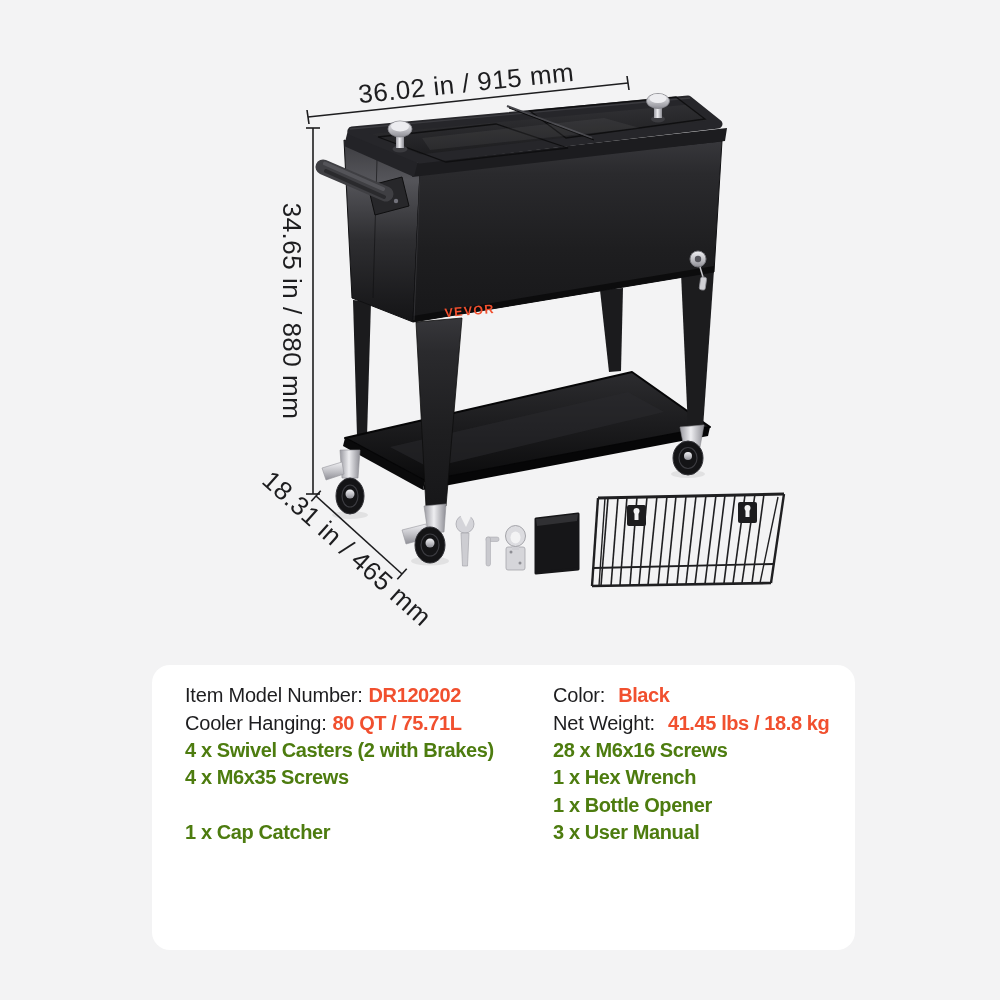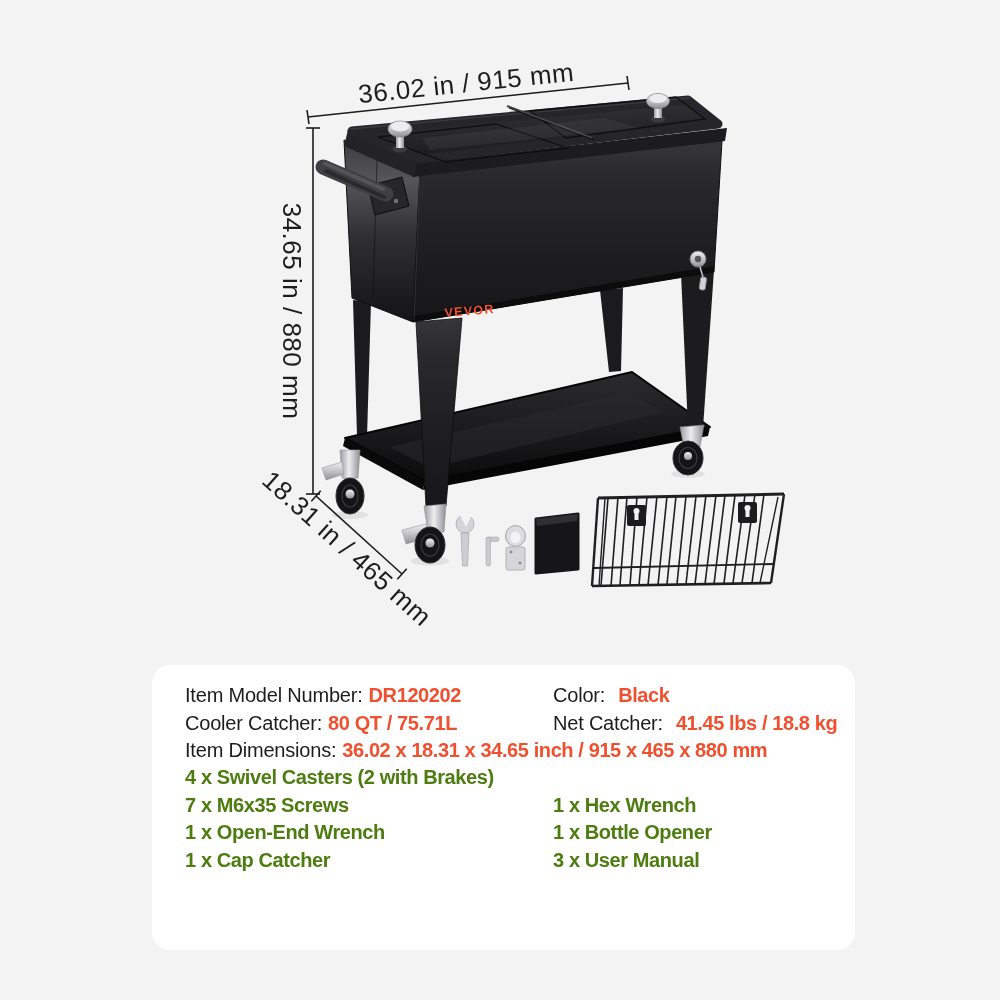--- a/index.html
+++ b/index.html
@@ -273,43 +273,40 @@
     <span class="pair1">
       <span class="lbl">Item Model Number:</span><span class="val">DR120202</span>
     </span>
     <span class="pair2">
       <span class="lbl">Color:</span>
           <span class="val">Black</span>
     </span>
   </div>
   <div class="row">
     <span class="pair1">
-      <span class="lbl">Cooler Catcher:</span><span class="val">80 QT / 75.71L</span>
+      <span class="lbl">Cooler Hanging:</span><span class="val">80 QT / 75.71L</span>
     </span>
     <span class="pair2">
-      <span class="lbl">Net Catcher:</span>
+      <span class="lbl">Net Weight:</span>
           <span class="val">41.45 lbs / 18.8 kg</span>
     </span>
   </div>
   <div class="row">
-    <span class="pair1">
-      <span class="lbl">Item Dimensions:</span><span class="val">36.02 x 18.31 x 34.65 inch / 915 x 465 x 880 mm</span>
-    </span>
-  </div>
-  <div class="row">
     <span class="pair1"><span class="acc">4 x Swivel Casters (2 with Brakes)</span></span>
-  </div>
-  <div class="row">
-    <span class="pair1"><span class="acc">7 x M6x35 Screws</span></span>
+    <span class="pair2">
+          <span class="acc">28 x M6x16 Screws</span>
+        </span>
+  </div>
+  <div class="row">
+    <span class="pair1"><span class="acc">4 x M6x35 Screws</span></span>
     <span class="pair2">
           <span class="acc">1 x Hex Wrench</span>
         </span>
   </div>
   <div class="row">
-    <span class="pair1"><span class="acc">1 x Open-End Wrench</span></span>
     <span class="pair2">
           <span class="acc">1 x Bottle Opener</span>
         </span>
   </div>
   <div class="row">
     <span class="pair1"><span class="acc">1 x Cap Catcher</span></span>
     <span class="pair2">
           <span class="acc">3 x User Manual</span>
         </span>
   </div>

